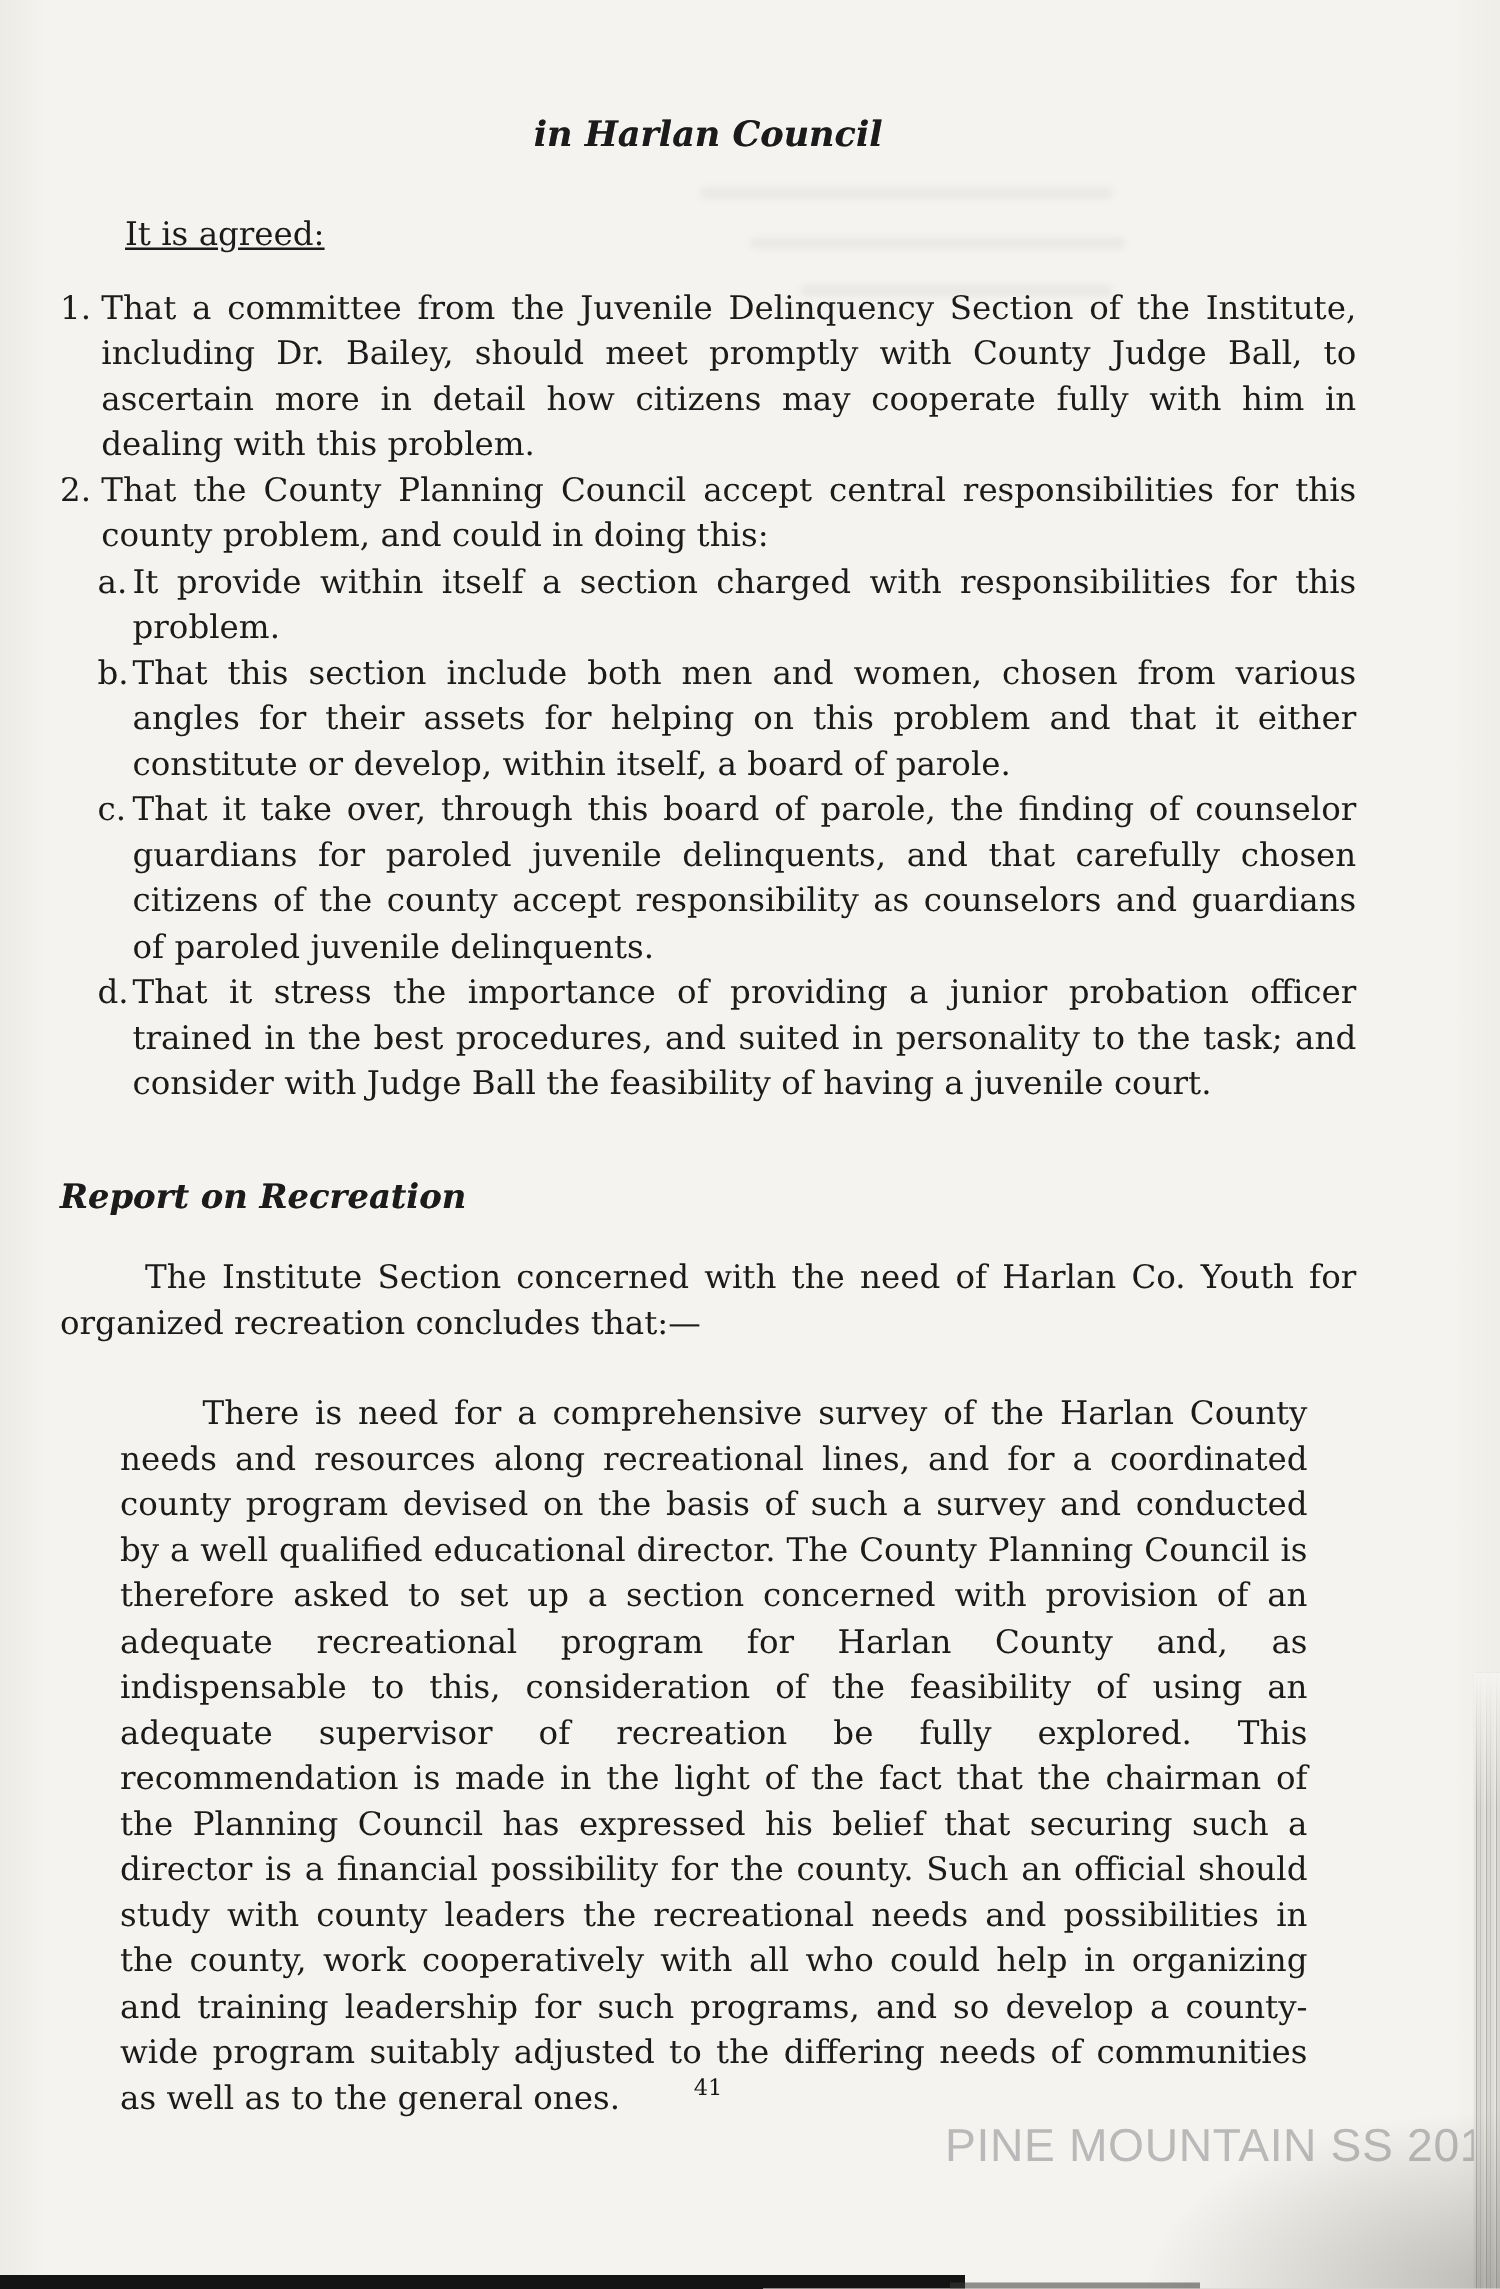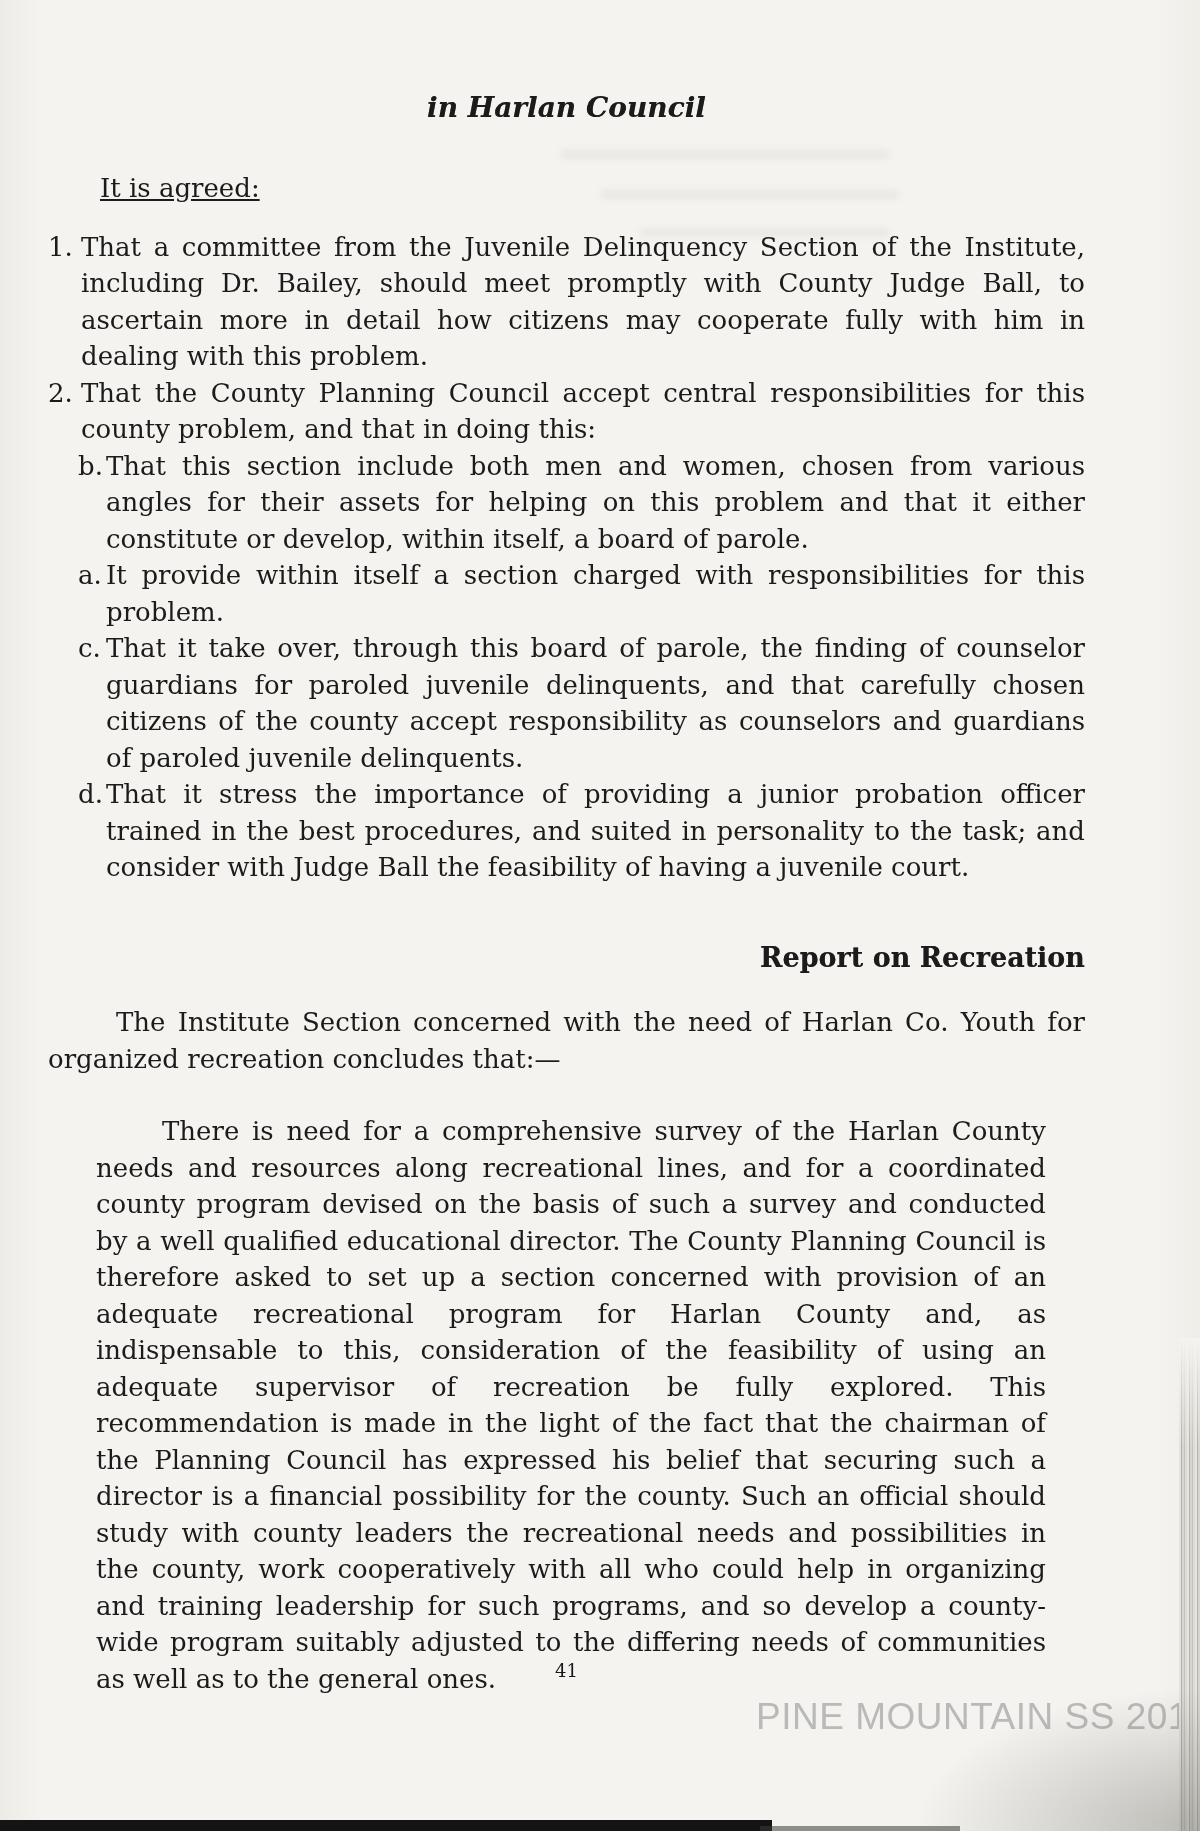--- a/index.html
+++ b/index.html
@@ -28,22 +28,22 @@
   .body-text { font-size:26px; line-height:36.5px; }
 
   .intro { margin:0 0 22px 52px;text-decoration:underline; }
 
   .l1 { margin:0; padding-left:33px; text-indent:-33px; text-align:justify; }
   .marker1 { display:inline-block; width:33px; text-indent:0; }
   .l2 { margin:0 0 0 30px; padding-left:28px; text-indent:-28px; text-align:justify; }
   .marker2 { display:inline-block; width:28px; text-indent:0; }
 
   .section-heading {
-    text-align:right;
-    font-weight:bold;
+    text-align:left;
+    font-style:italic; font-weight:bold;
     font-size:27px;
     margin:54px 0 28px 0;
     text-shadow:0 0 .5px rgba(0,0,0,.5);
   }
 
   .para1 { margin:0 0 36px 0; text-indent:68px; text-align:justify; }
   .para2 { margin:0 0 0 48px; width:950px; text-indent:66px; text-align:justify; }
 
   .page-number {
     position:absolute; left:48px; top:1660px; width:1037px;
@@ -101,25 +101,25 @@
     <h1 class="doc-title">
       <span>in Harlan Council</span>
     </h1>
 
     <p class="intro">It is agreed:</p>
 
     <div>
 
       <p class="l1"><span class="marker1">1.</span><span>That a committee from the Juvenile Delinquency Section of the Institute, including Dr. Bailey, should meet promptly with County Judge Ball, to ascertain more in detail how citizens may cooperate fully with him in dealing with this problem.</span></p>
 
-      <p class="l1"><span class="marker1">2.</span><span>That the County Planning Council accept central responsibilities for this county problem, and that in doing this:</span></p>
+      <p class="l1"><span class="marker1">2.</span><span>That the County Planning Council accept central responsibilities for this county problem, and could in doing this:</span></p>
+
+      <p class="l2"><span class="marker2">a.</span><span>It provide within itself a section charged with responsibilities for this problem.</span></p>
 
       <p class="l2"><span class="marker2">b.</span><span>That this section include both men and women, chosen from various angles for their assets for helping on this problem and that it either constitute or develop, within itself, a board of parole.</span></p>
-
-      <p class="l2"><span class="marker2">a.</span><span>It provide within itself a section charged with responsibilities for this problem.</span></p>
 
       <p class="l2"><span class="marker2">c.</span><span>That it take over, through this board of parole, the finding of counselor guardians for paroled juvenile delinquents, and that carefully chosen citizens of the county accept responsibility as counselors and guardians of paroled juvenile delinquents.</span></p>
 
       <p class="l2"><span class="marker2">d.</span><span>That it stress the importance of providing a junior probation officer trained in the best procedures, and suited in personality to the task; and consider with Judge Ball the feasibility of having a juvenile court.</span></p>
 
     </div>
 
     <h2 class="section-heading">Report on Recreation</h2>
 
     <p class="para1">The Institute Section concerned with the need of Harlan Co. Youth for organized recreation concludes that:—</p>

